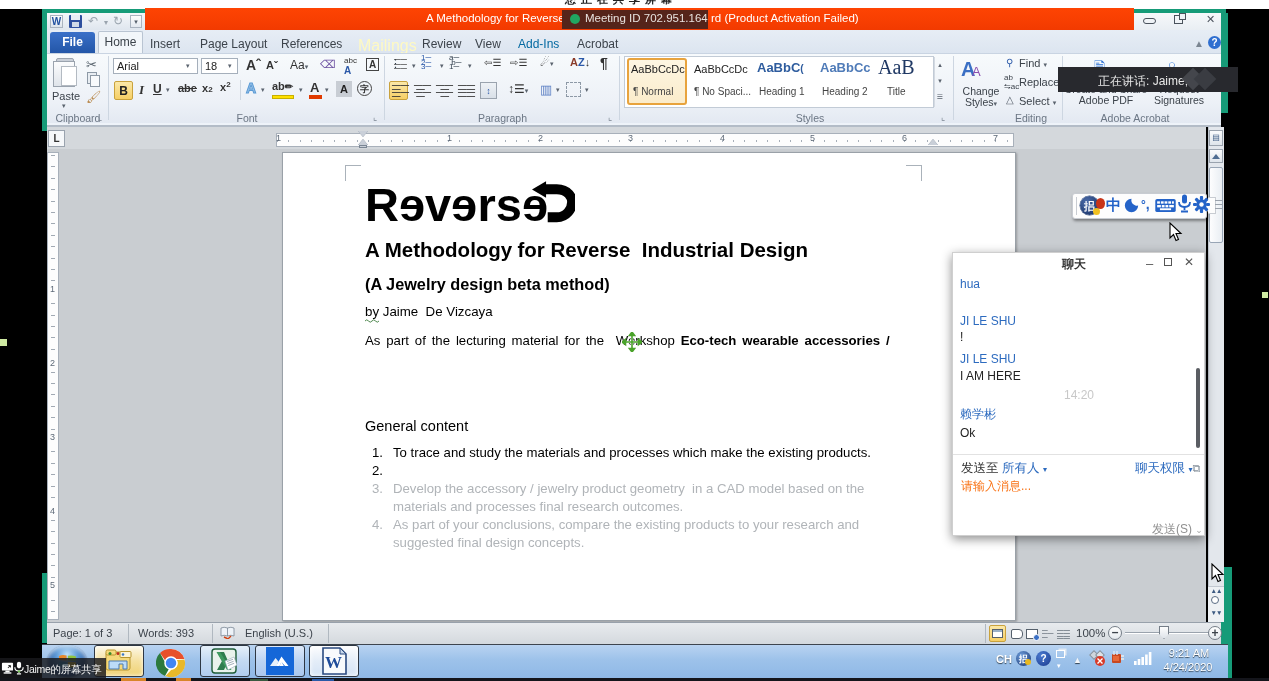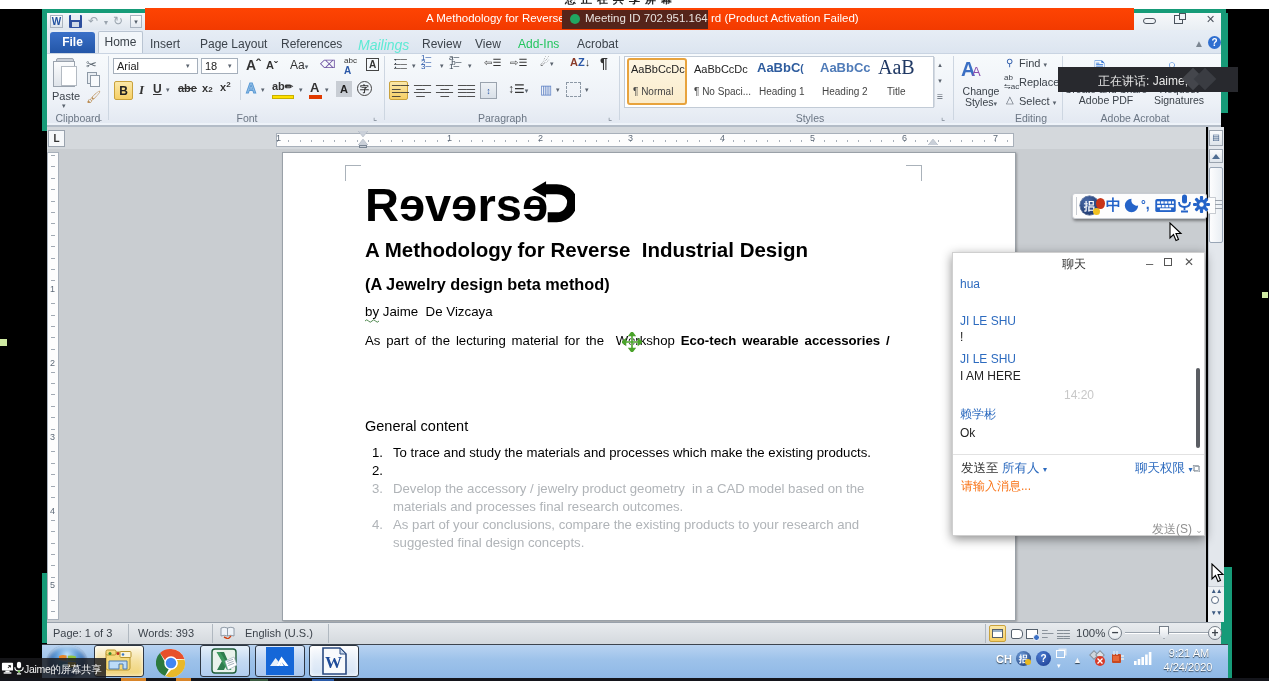--- a/index.html
+++ b/index.html
@@ -54,24 +54,24 @@
 <div class="abs" style="left:47px;top:30px;width:1174px;height:97px;background:#eef3f9;"></div>
 
 <div class="abs" style="left:47px;top:30px;width:1174px;height:23px;background:linear-gradient(#e7edf5,#dce5f0);"></div>
 
 <div class="abs" style="left:50px;top:32px;width:45px;height:21px;background:linear-gradient(#3a70c8,#2356a8);border-radius:3px 3px 0 0;color:#fff;font-size:12px;font-weight:bold;text-align:center;line-height:21px;">File</div>
 
 <div class="abs" style="left:98px;top:31px;width:45px;height:22px;background:#f2f6fa;border:1px solid #b9c4d2;border-bottom:none;border-radius:2px 2px 0 0;color:#3c434b;font-size:12px;text-align:center;line-height:21px;">Home</div>
 <div class="abs" style="top:37px;color:#3c434b;font-size:12px;left:150px;">Insert</div>
 <div class="abs" style="top:37px;color:#3c434b;font-size:12px;left:200px;">Page Layout</div>
 <div class="abs" style="top:37px;color:#3c434b;font-size:12px;left:281px;">References</div>
-<div class="abs" style="top:37px;color:#5eead4;font-size:14px;left:358px;font-style:italic;">Mailings</div>
+<div class="abs" style="top:37px;color:#fef9c3;font-size:16px;left:358px;">Mailings</div>
 <div class="abs" style="top:37px;color:#3c434b;font-size:12px;left:422px;">Review</div>
 <div class="abs" style="top:37px;color:#3c434b;font-size:12px;left:475px;">View</div>
-<div class="abs" style="top:37px;color:#22c55e;font-size:12px;left:518px;">Add-Ins</div>
+<div class="abs" style="top:37px;color:#0369a1;font-size:12px;left:518px;">Add-Ins</div>
 <div class="abs" style="top:37px;color:#3c434b;font-size:12px;left:577px;">Acrobat</div>
 
 <div class="abs" style="left:1194px;top:38px;color:#7b8692;font-size:10px;">▲</div>
 <div class="abs" style="left:1208px;top:36px;width:13px;height:13px;border-radius:50%;background:#2f6fd0;color:#fff;font-size:10px;font-weight:bold;text-align:center;line-height:13px;">?</div>
 
 <div class="abs" style="left:47px;top:53px;width:1174px;height:70px;background:linear-gradient(#f7fafc,#edf1f7 70%,#e3e9f2);border-top:1px solid #c9d4e2;"></div>
 <div class="abs" style="left:47px;top:125px;width:1174px;height:2px;background:#b3bcc7;"></div>
 
 <div class="abs" style="left:47px;top:112px;width:62px;text-align:center;color:#6b7684;font-size:10.5px;">Clipboard</div>
 <div class="abs" style="left:109px;top:112px;width:276px;text-align:center;color:#6b7684;font-size:10.5px;">Font</div>
@@ -421,21 +421,21 @@
 </svg>
 <svg class="abs" style="left:14px;top:661px;z-index:41;" width="10" height="14" viewBox="0 0 12 16">
   <rect x="3.5" y="0.5" width="5" height="8" rx="2.5" fill="#fff"></rect>
   <path d="M1 7 Q1 11.5 6 11.5 Q11 11.5 11 7" fill="none" stroke="#fff" stroke-width="1.4"></path>
   <path d="M6 11.5 L6 14 M3.5 15 L8.5 15" stroke="#fff" stroke-width="1.4"></path>
   <circle cx="6" cy="12" r="1.4" fill="#6aba4a"></circle>
 </svg>
 <div class="abs" style="left:24px;top:663px;color:#f2f2f2;font-size:10.5px;z-index:41;white-space:nowrap;letter-spacing:-0.3px;">Jaime的屏幕共享</div>
 
 <div class="abs" style="left:952px;top:252px;width:253px;height:284px;background:#fff;border:1px solid #cfcfcf;box-shadow:0 3px 10px rgba(0,0,0,.45);z-index:20;"></div>
-<div class="abs" style="left:1062px;top:256px;color:#333;font-size:12px;z-index:21;">聊天</div>
+<div class="abs" style="left:1062px;top:256px;color:#333;font-size:12px;z-index:21;font-weight:bold;">聊天</div>
 <div class="abs" style="left:1146px;top:256px;color:#555;font-size:13px;z-index:21;">–</div>
 <div class="abs" style="left:1164px;top:258px;width:8px;height:8px;border:1.2px solid #555;z-index:21;"></div>
 <div class="abs" style="left:1184px;top:255px;color:#555;font-size:12px;z-index:21;">✕</div>
 <div class="abs" style="left:960px;top:277px;color:#2d6bbf;font-size:12px;z-index:21;">hua</div>
 <div class="abs" style="left:960px;top:314px;color:#2d6bbf;font-size:12px;z-index:21;">JI LE SHU</div>
 <div class="abs" style="left:960px;top:330px;color:#222;font-size:12px;z-index:21;">!</div>
 <div class="abs" style="left:960px;top:352px;color:#2d6bbf;font-size:12px;z-index:21;">JI LE SHU</div>
 <div class="abs" style="left:960px;top:369px;color:#222;font-size:12px;z-index:21;">I AM HERE</div>
 <div class="abs" style="left:1064px;top:388px;color:#c8c8c8;font-size:12px;z-index:21;">14:20</div>
 <div class="abs" style="left:960px;top:406px;color:#2d6bbf;font-size:12px;z-index:21;">赖学彬</div>

